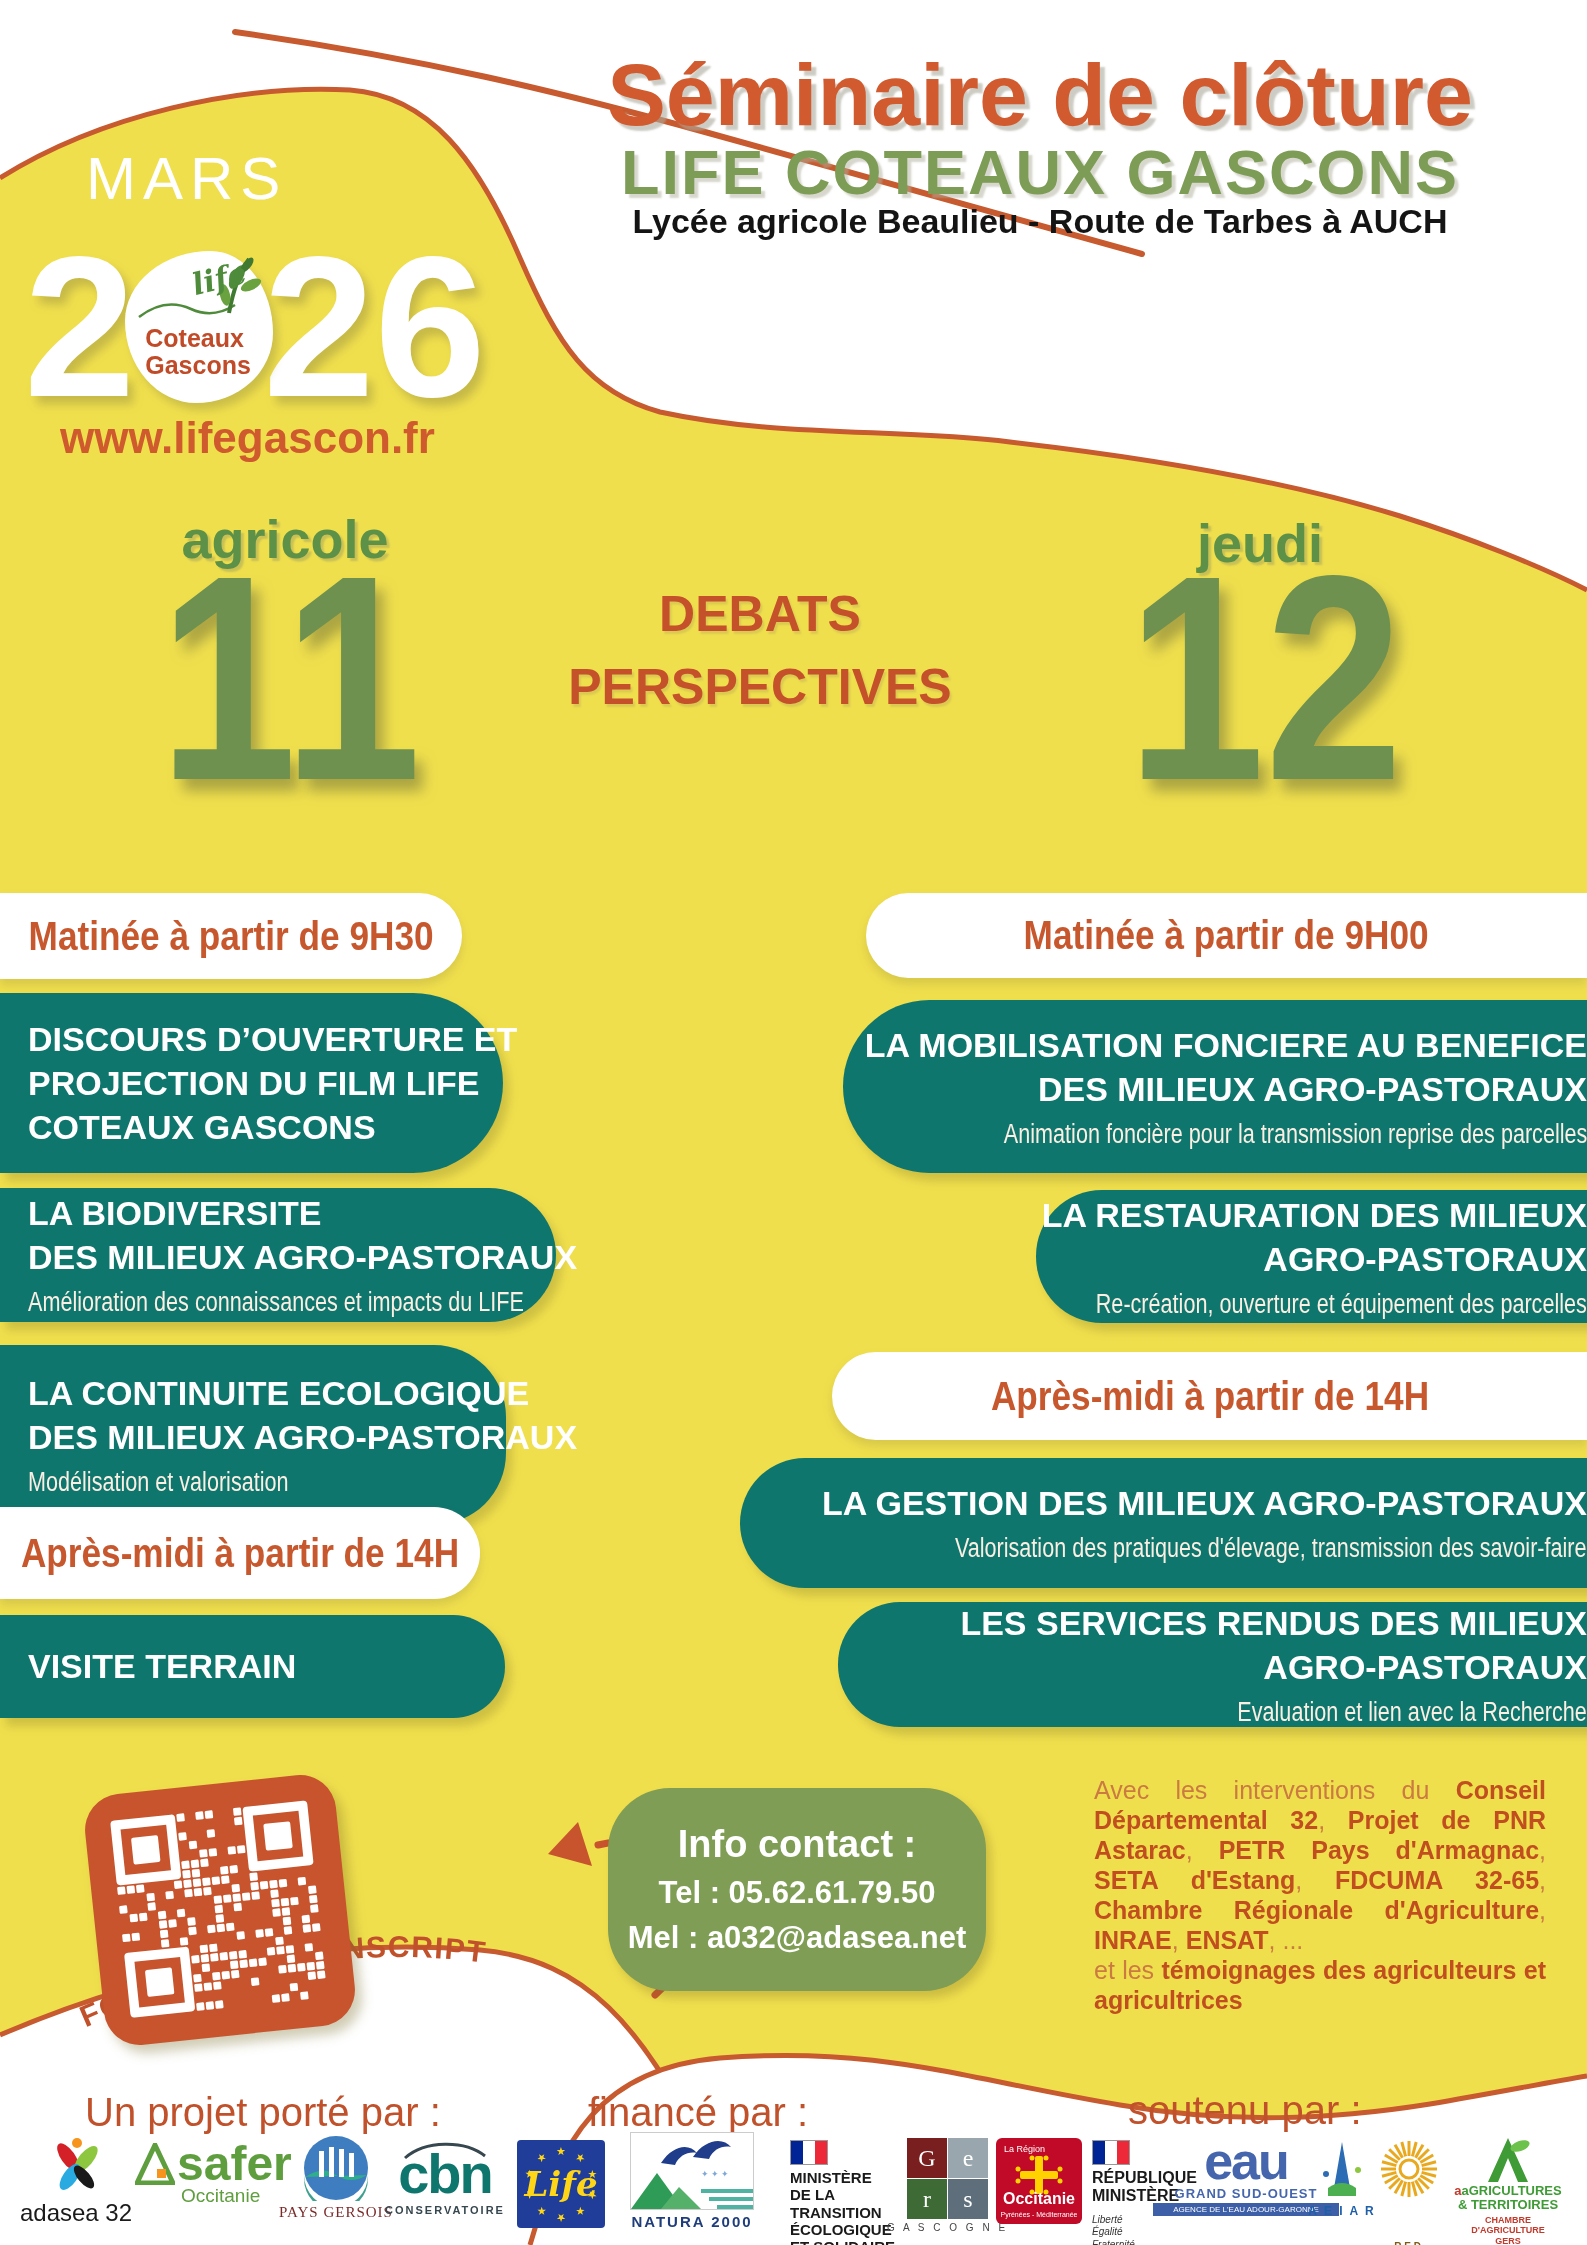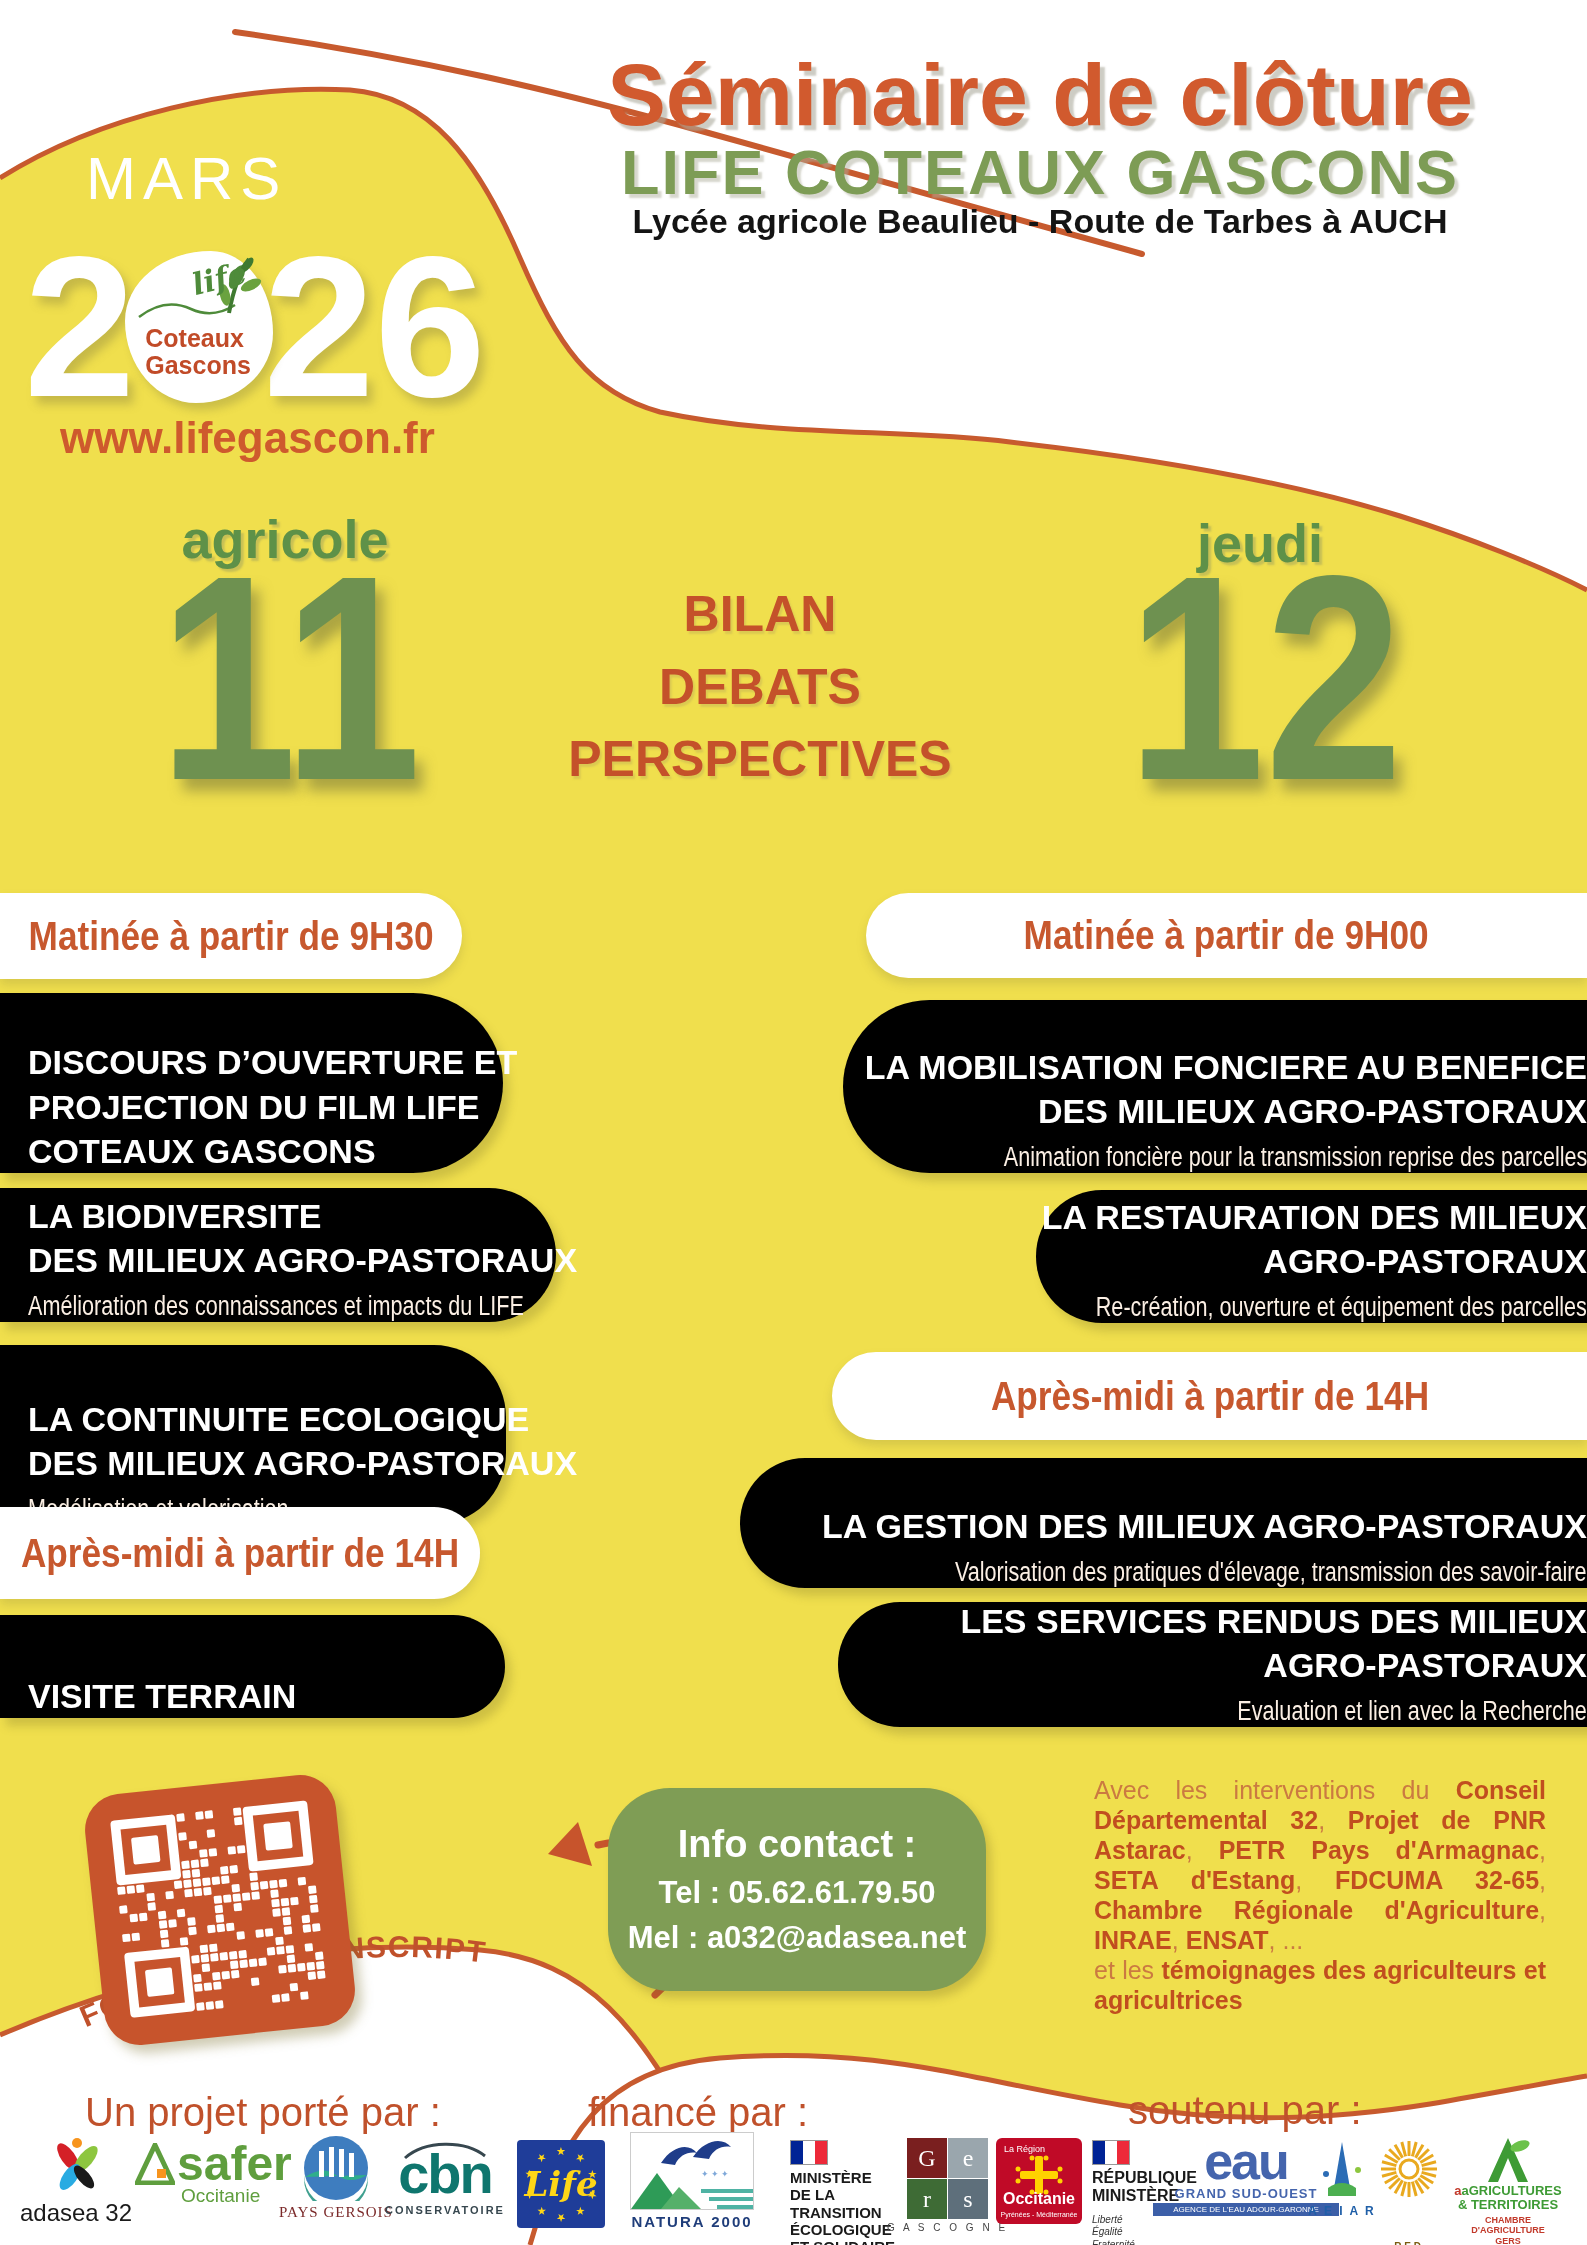--- a/index.html
+++ b/index.html
@@ -34,22 +34,22 @@
     text-shadow:3px 3px 2px rgba(150,155,95,.45);}
   .day-num{width:370px;text-align:center;font-size:292px;font-weight:700;color:#6E9150;line-height:.95;
     transform:scaleX(.85);text-shadow:10px 12px 14px rgba(105,108,55,.5);}
   .bilan{left:528px;top:578px;width:464px;text-align:center;font-size:50px;font-weight:700;
     color:#C4512A;line-height:1.45;text-shadow:2px 3px 2px rgba(180,160,90,.35);}
 
   
   .pill{position:absolute;background:#fff;display:flex;align-items:center;justify-content:center;
     color:#C7582E;font-weight:700;font-size:40px;box-shadow:0 6px 10px rgba(140,130,60,.25);z-index:2;}
   .pill .pt{display:inline-block;transform:scaleX(.88);white-space:nowrap;}
-  .block{position:absolute;background:#000000;color:#fff;display:flex;flex-direction:column;
-    justify-content:flex-end;box-shadow:6px 8px 10px rgba(120,110,40,.28);z-index:2;}
+  .block{position:absolute;background:#0f766e;color:#fff;display:flex;flex-direction:column;
+    justify-content:center;box-shadow:6px 8px 10px rgba(120,110,40,.28);z-index:2;}
   .block .t{font-weight:700;font-size:34px;line-height:1.3;white-space:nowrap;}
   .block .s{font-size:27px;line-height:1.2;margin-top:7px;color:#FBEFE4;white-space:nowrap;}
   .block .sq{display:inline-block;transform:scaleX(.8);}
   .block.left{border-radius:0 90px 90px 0;padding-left:28px;text-align:left;align-items:flex-start;}
   .block.left .sq{transform-origin:left center;}
   .block.right{border-radius:90px 0 0 90px;padding-right:34px;text-align:right;align-items:flex-end;}
   .block.right .sq{transform-origin:right center;}
 
   
   .qr{left:94px;top:1784px;width:252px;height:252px;background:#C7542C;border-radius:36px;
@@ -172,21 +172,20 @@
   <h1 class="abs title z" style="margin:0;">Séminaire de clôture</h1>
   <h2 class="abs subtitle z" style="margin:0;">LIFE COTEAUX GASCONS</h2>
   <div class="abs location z">Lycée agricole Beaulieu - Route de Tarbes à AUCH</div>
 
   <div class="abs day-name z" style="left:120px;top:508px;">agricole</div>
   <div class="abs day-num z" style="left:105px;top:540px;">11</div>
   <div class="abs day-name z" style="left:1095px;top:512px;">jeudi</div>
   <div class="abs day-num z" style="left:1080px;top:540px;">12</div>
 
   <div class="abs bilan z">
-    <div>BILAN</div>
     <div>DEBATS</div>
     <div>PERSPECTIVES</div>
   </div>
 
   <div class="pill" style="left:0;top:893px;width:462px;height:86px;border-radius:0 43px 43px 0;">
     <span class="pt">Matinée à partir de 9H30</span>
   </div>
 
   <div class="block left" style="top:993px;height:180px;width:475px;border-radius:0 90px 90px 0;">
     <div class="t">DISCOURS D’OUVERTURE ET</div>

